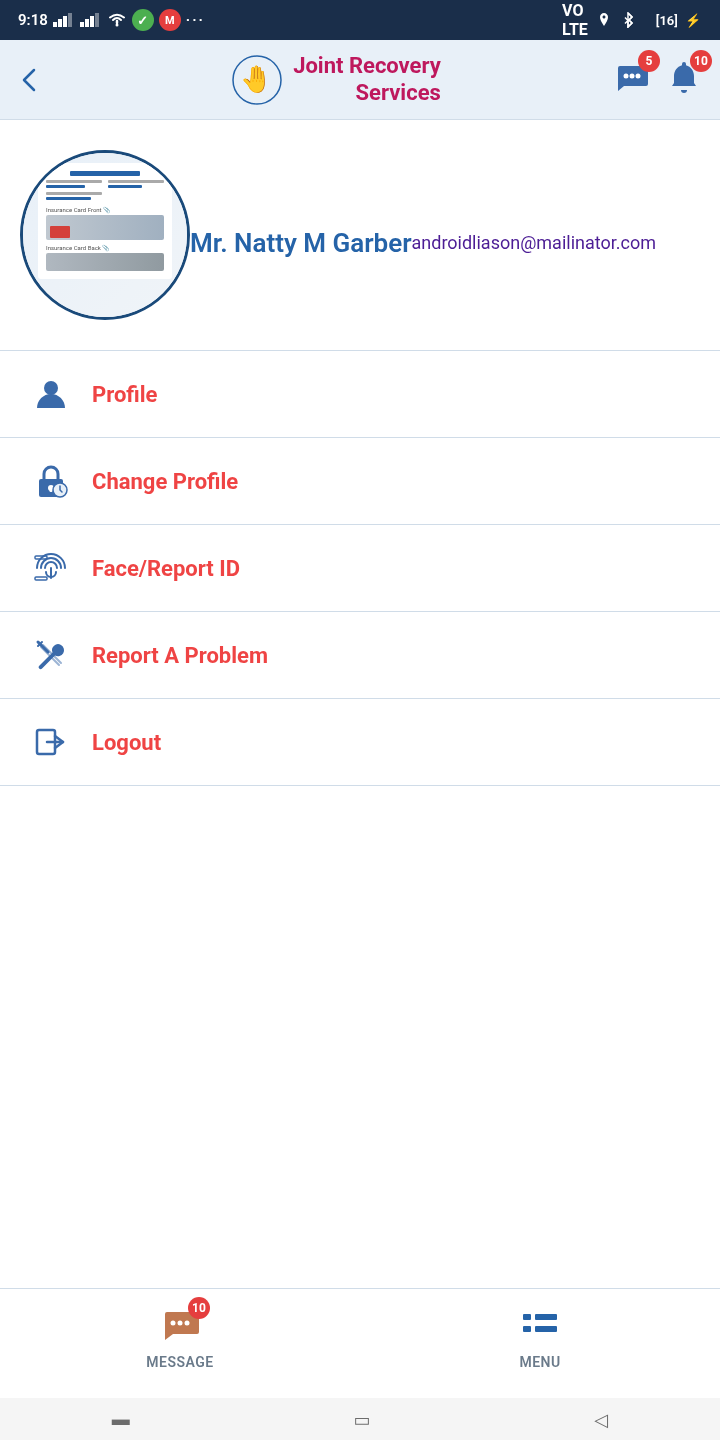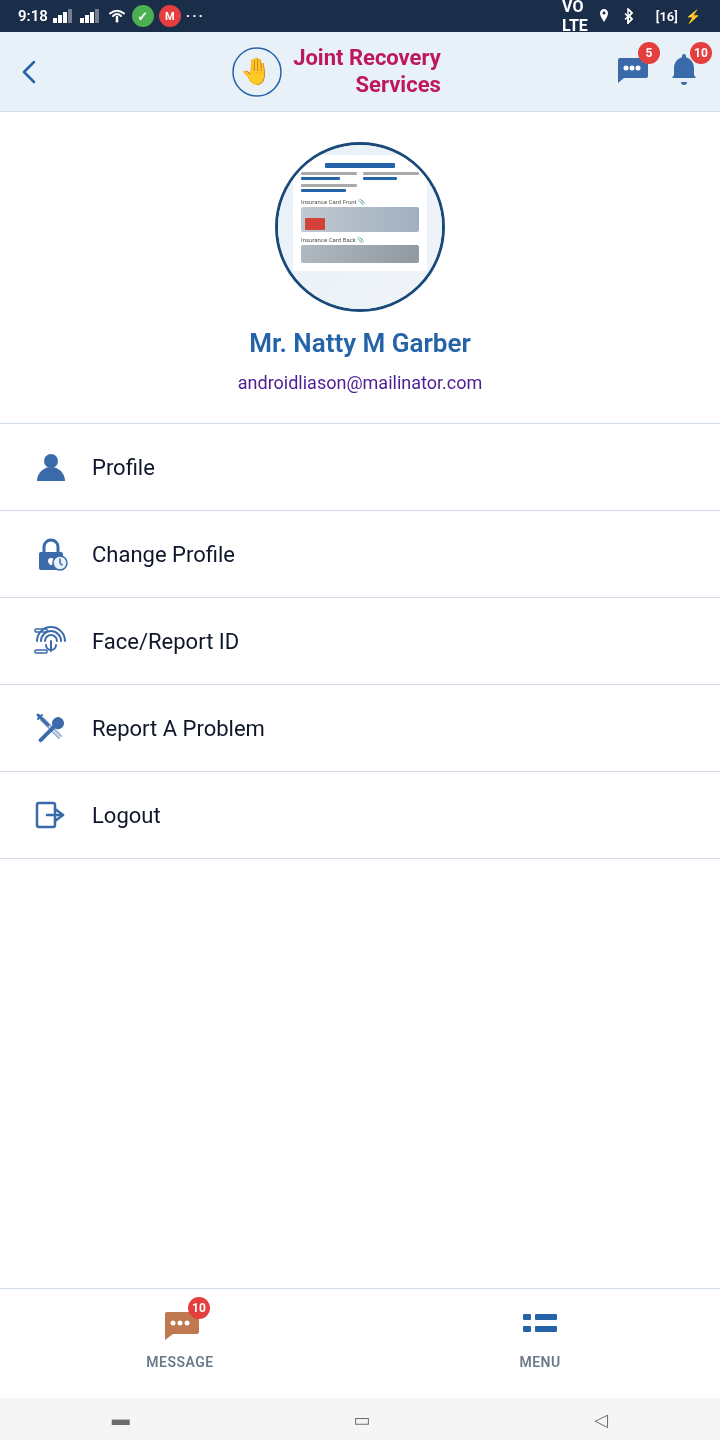--- a/index.html
+++ b/index.html
@@ -9,21 +9,21 @@
       min-height: 1440px;
       font-family: 'Roboto', Arial, sans-serif;
       background: #fff;
       position: relative;
       overflow-x: hidden;
     }
 
     
     .status-bar {
       background: #1a2e4a;
-      height: 32px;
+      height: 40px;
       display: flex;
       align-items: center;
       justify-content: space-between;
       padding: 0 18px;
       color: white;
       font-size: 15px;
       font-weight: 600;
     }
     .status-left { display: flex; align-items: center; gap: 5px; }
     .status-right { display: flex; align-items: center; gap: 8px; font-size: 13px; }
@@ -79,21 +79,20 @@
       font-size: 12px;
       font-weight: 700;
       display: flex;
       align-items: center;
       justify-content: center;
     }
 
     
     .profile-section {
       display: flex;
-      flex-direction: column;
       align-items: center;
       padding: 30px 20px 20px;
     }
     .avatar-wrap {
       width: 170px;
       height: 170px;
       border-radius: 50%;
       border: 3px solid #1a4a7a;
       overflow: hidden;
       position: relative;
@@ -137,23 +136,23 @@
       width: 42px;
       height: 42px;
       display: flex;
       align-items: center;
       justify-content: center;
       color: #3a5a8a;
       margin-right: 20px;
       flex-shrink: 0;
     }
     .menu-label {
-      color: #0f172a;
+      color: #ef4444;
       font-size: 22px;
-      font-weight: 400;
+      font-weight: 700;
     }
 
     
     .bottom-nav {
       position: fixed;
       bottom: 0;
       left: 0;
       width: 720px;
       height: 110px;
       background: white;

